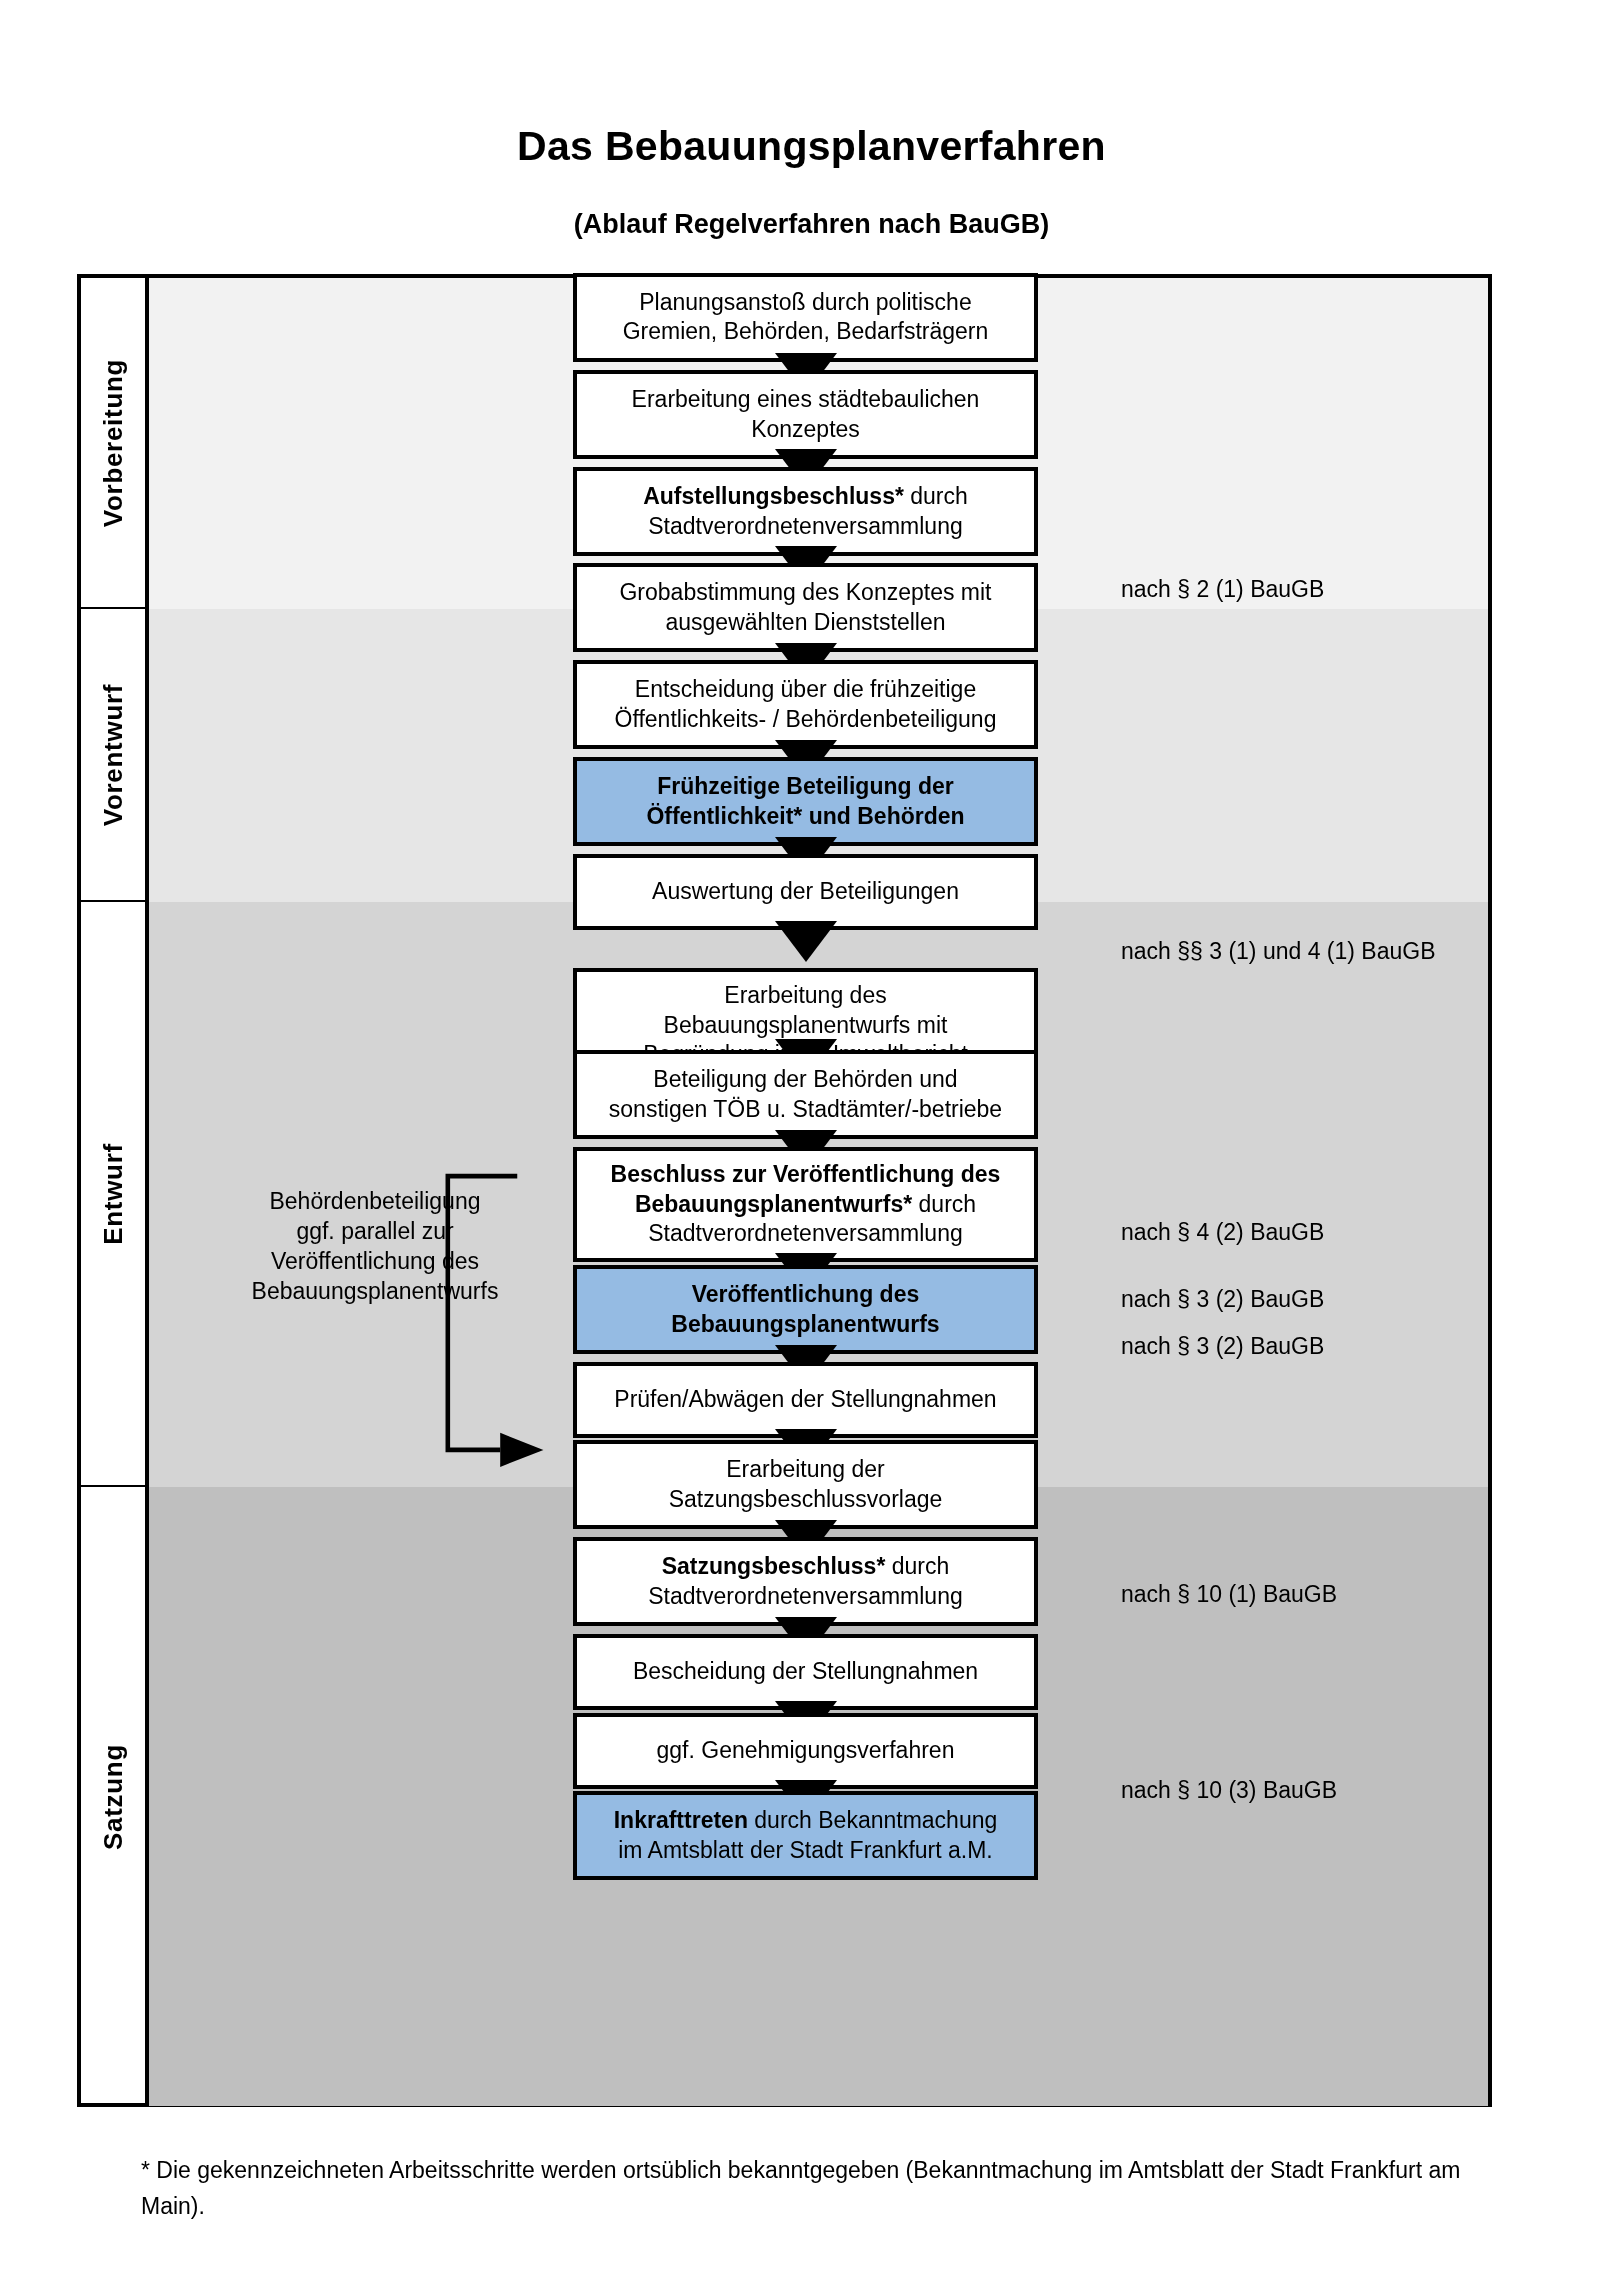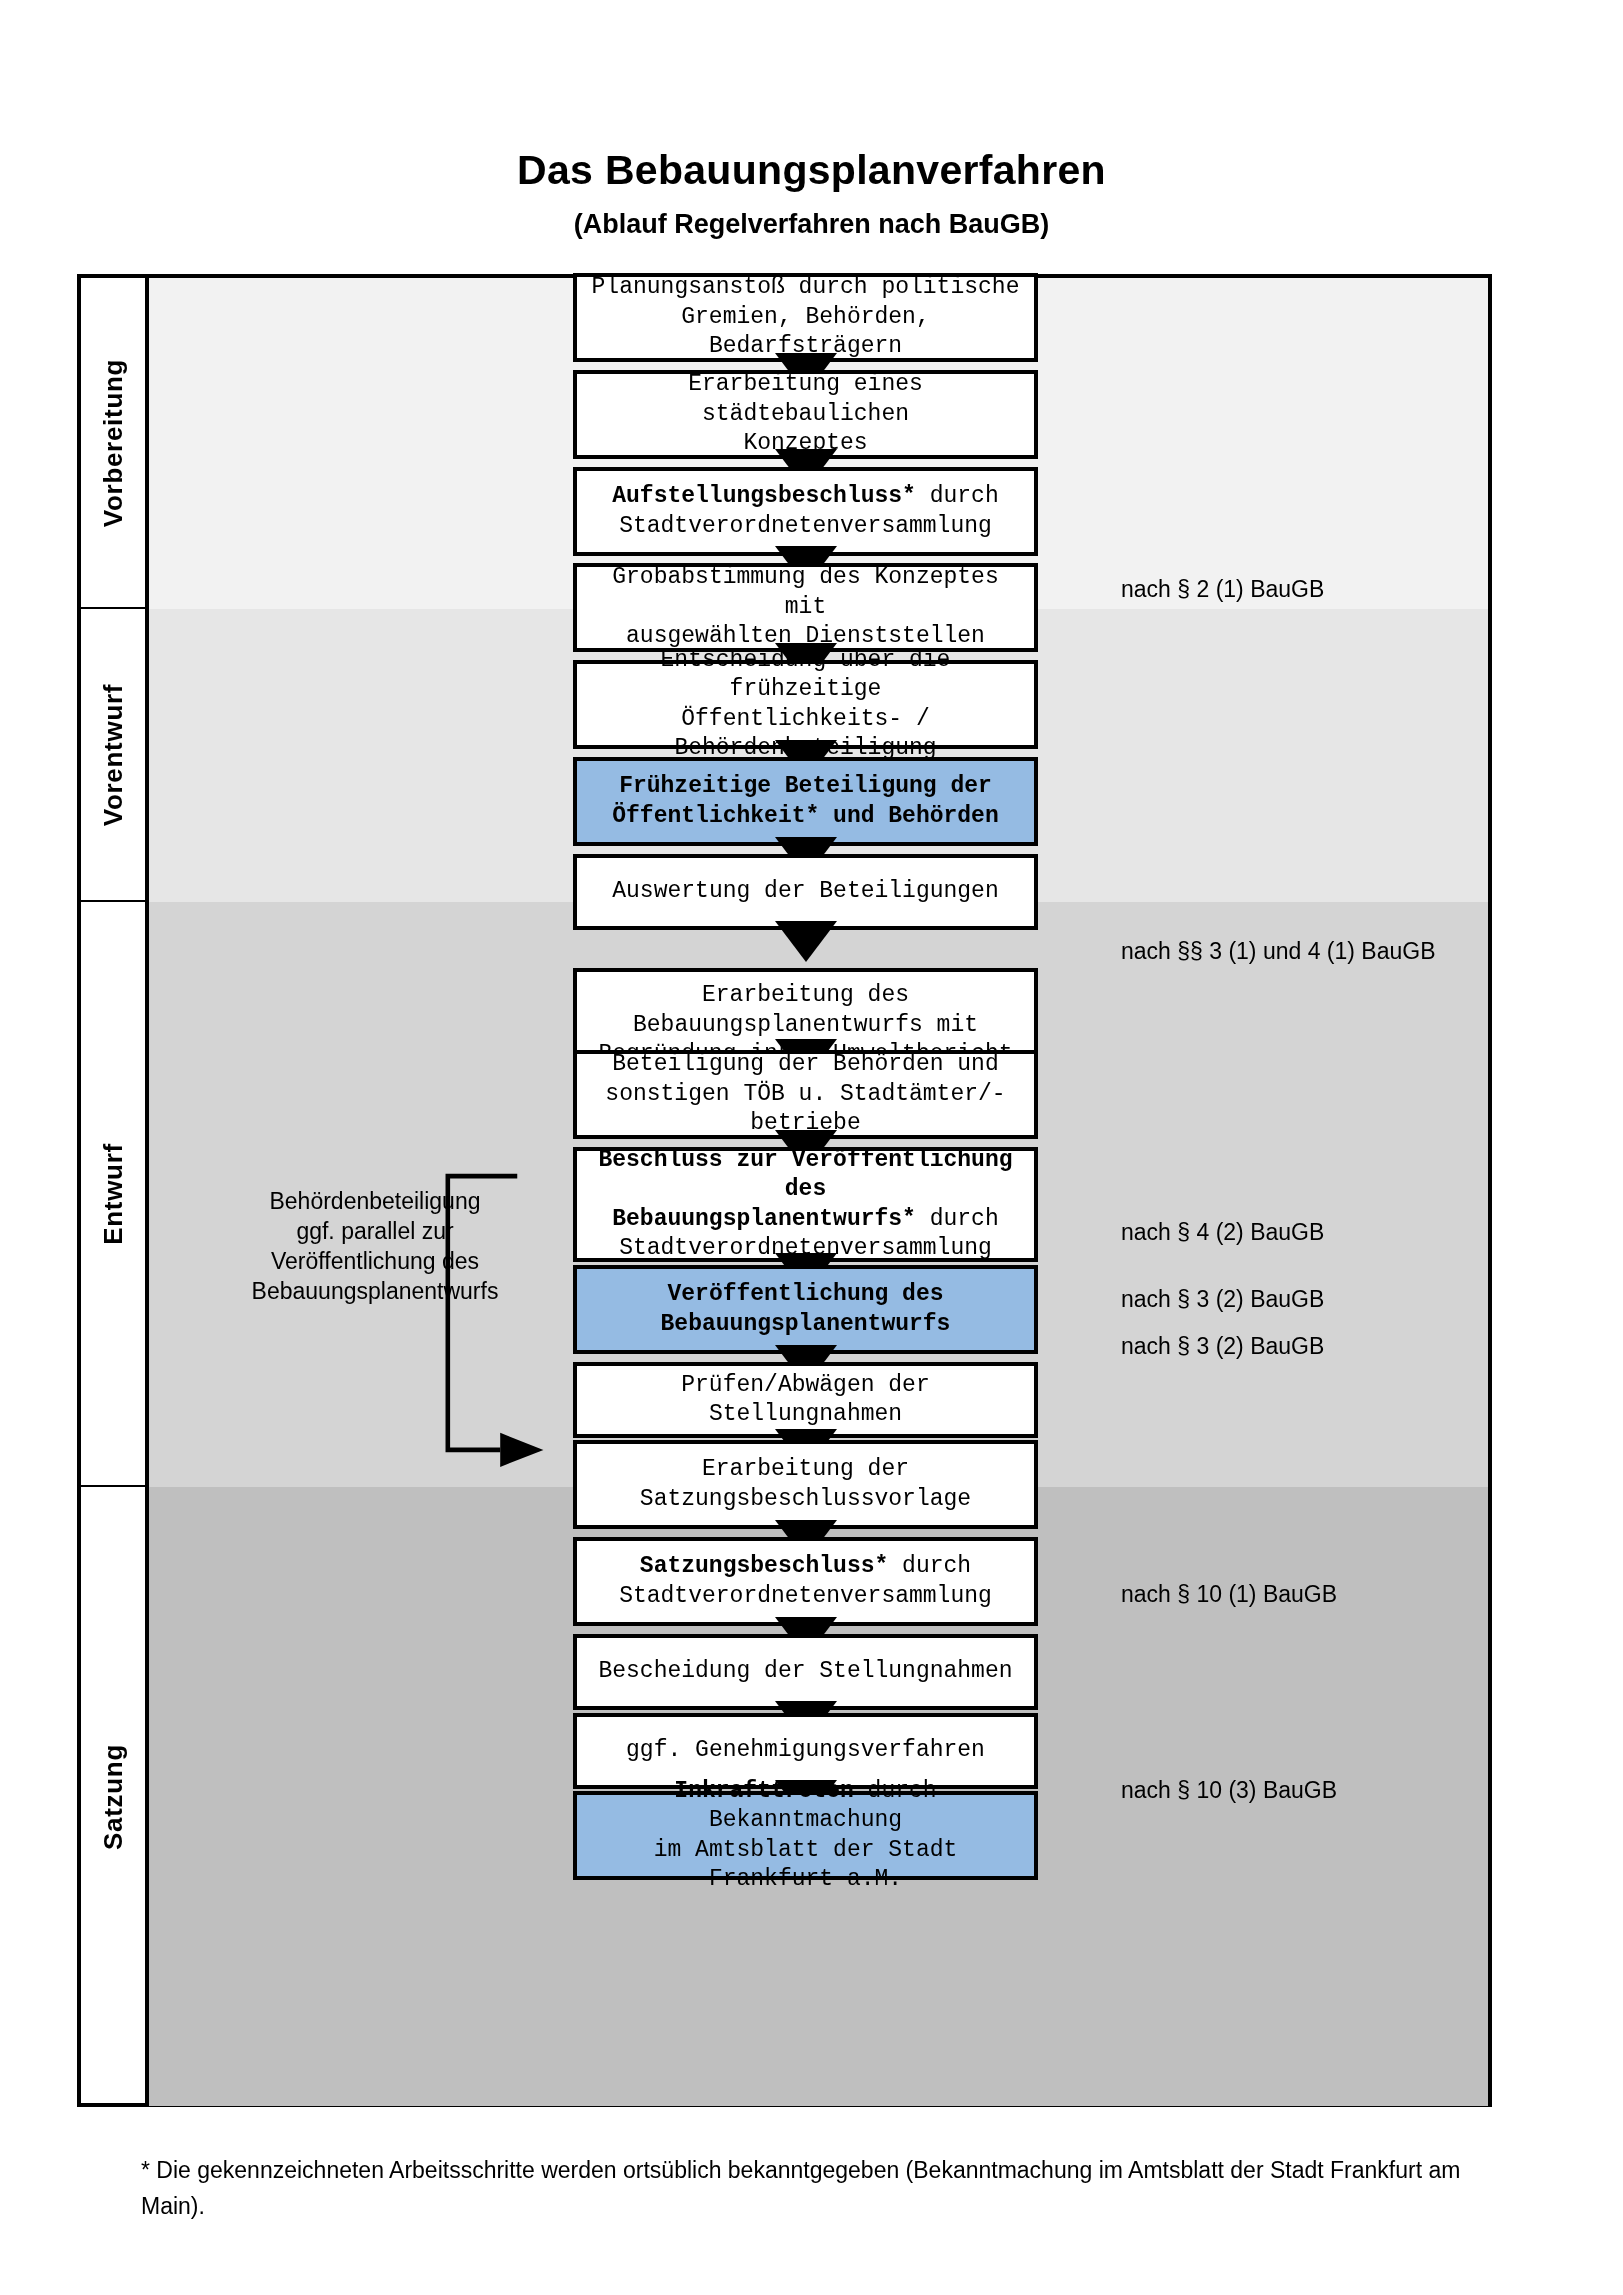--- a/index.html
+++ b/index.html
@@ -18,21 +18,20 @@
 
   
   #doc-title {
     position: absolute;
     left: 0; right: 0;
     top: 123px;
     text-align: center;
     font-size: 41px;
     font-weight: bold;
     letter-spacing: 0.3px;
-    margin-top: 24px;
   }
   #doc-subtitle {
     position: absolute;
     left: 0; right: 0;
     top: 209px;
     text-align: center;
     font-size: 27px;
     font-weight: bold;
   }
 
@@ -100,21 +99,21 @@
     background: #ffffff;
     display: flex;
     align-items: center;
     justify-content: center;
     text-align: center;
     font-size: 23px;
     line-height: 1.28;
     padding: 2.6px 7.9px;
   }
   .flow-box.highlight { background: #95bbe3; justify-content: center; }
-  .flow-box .txt { width: 100%; font-family: Liberation Mono, monospace; }
+  .flow-box .txt { width: 100%; }
   .flow-box b { font-weight: bold; }
 
   
   .down-arrow {
     position: absolute;
     left: 492px;
     width: 465px;
     height: 0;
     pointer-events: none;
   }

